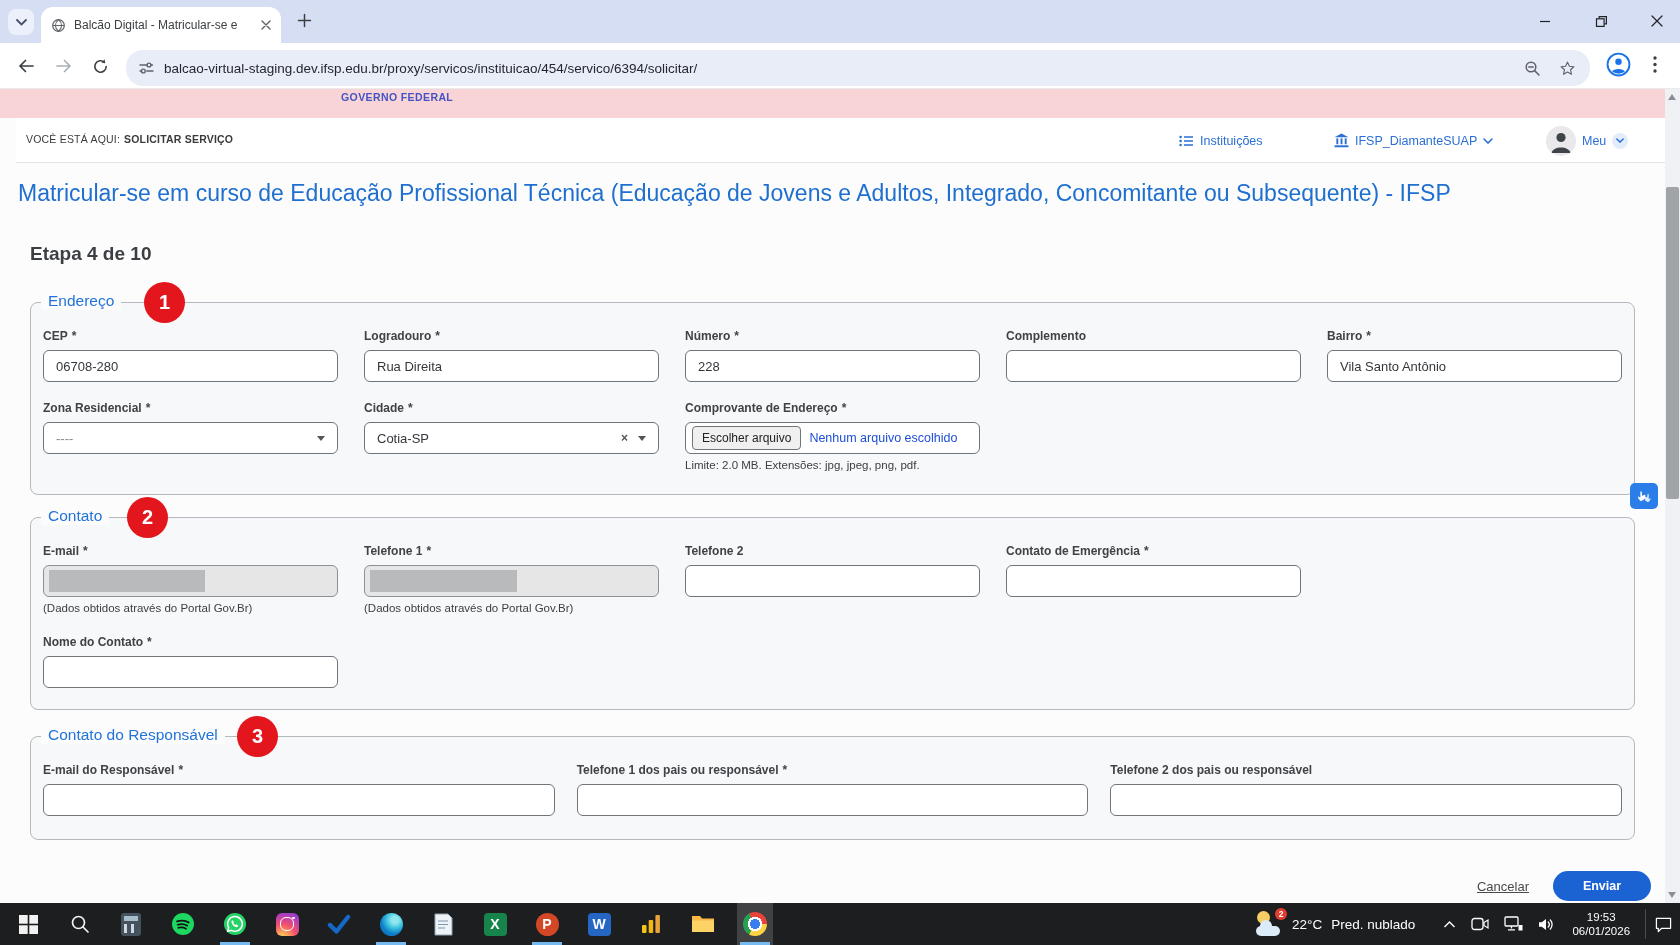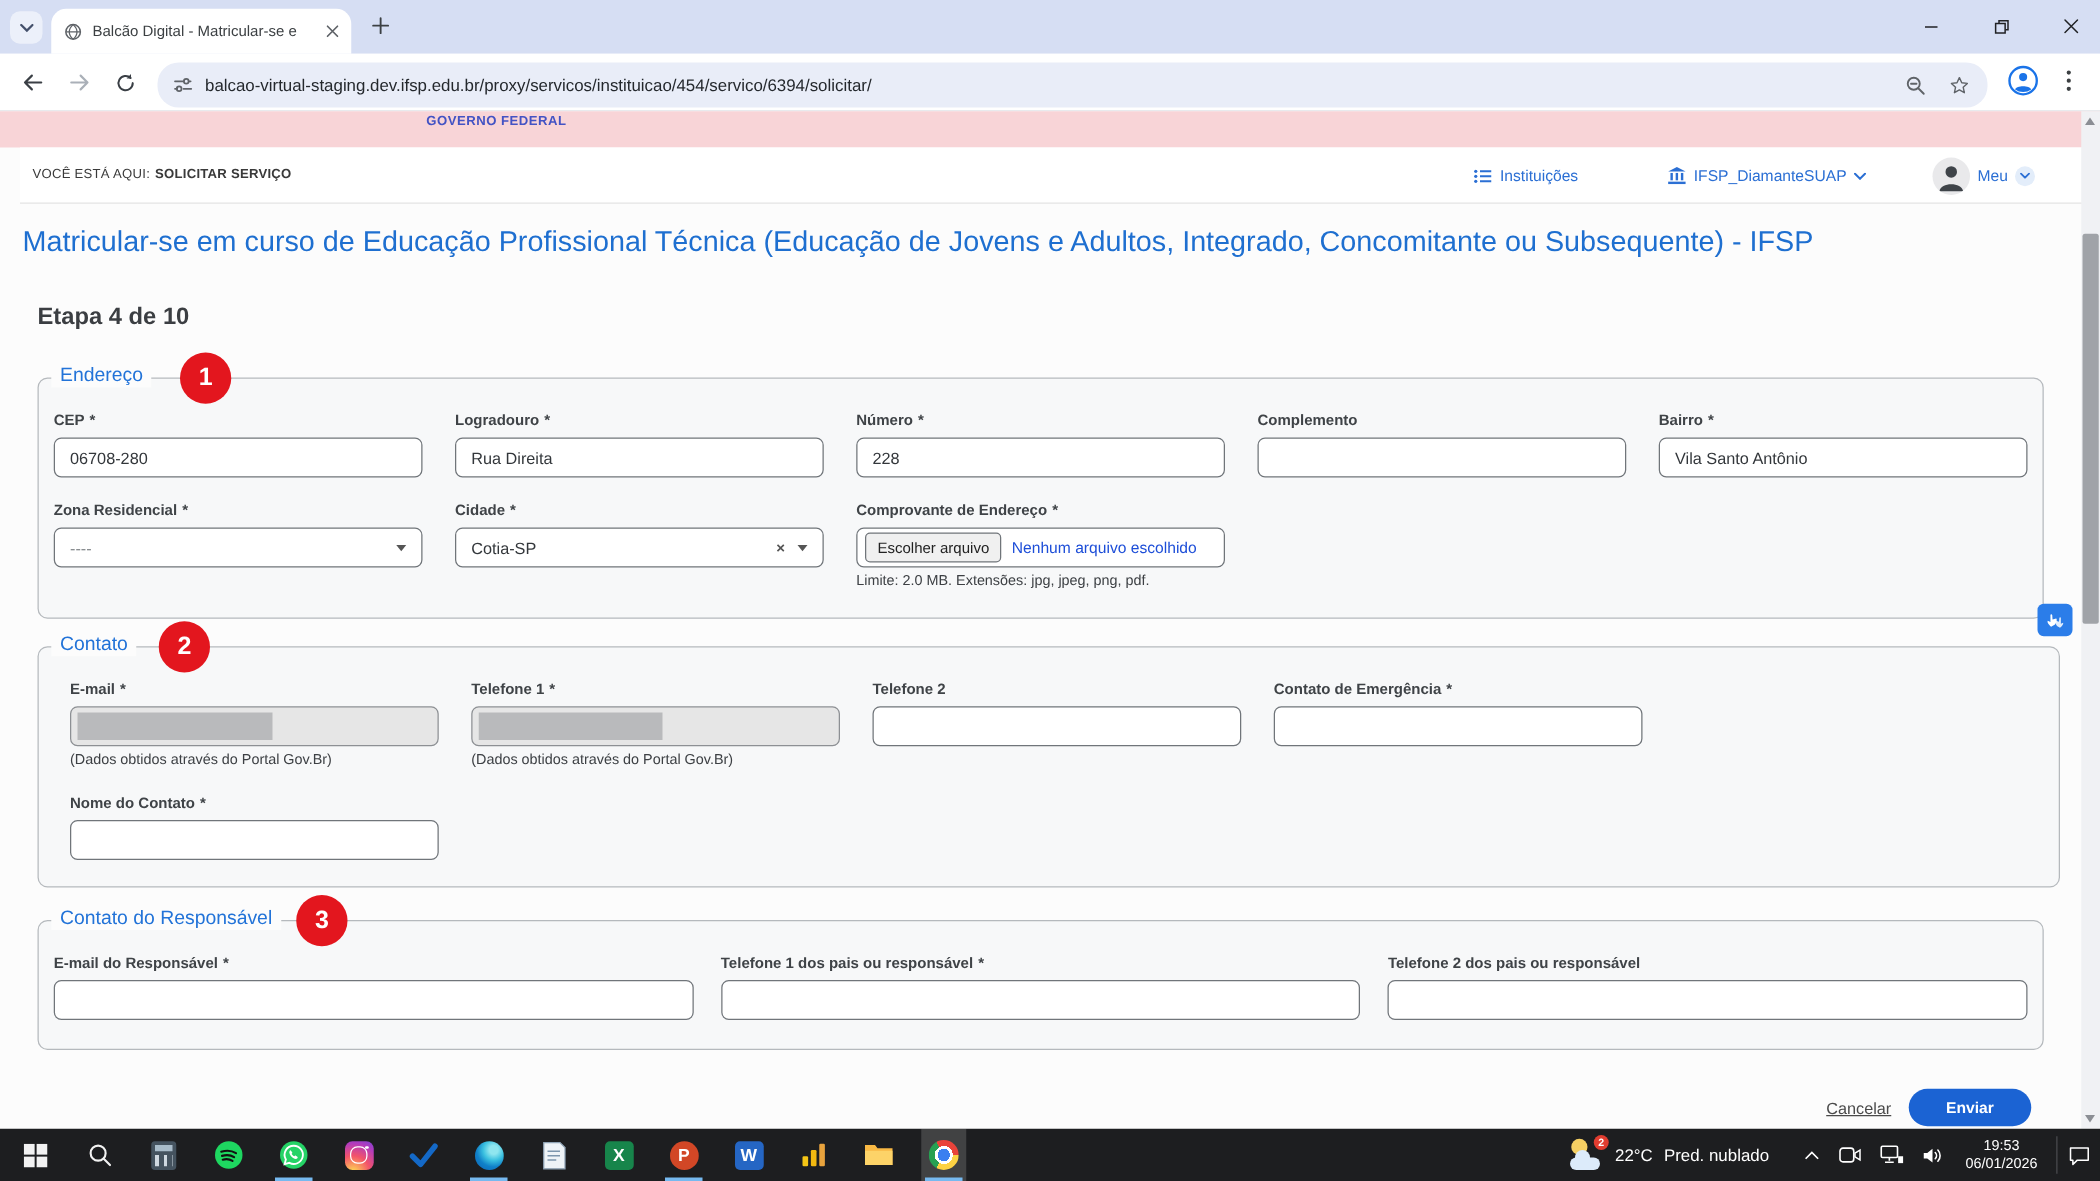--- a/index.html
+++ b/index.html
@@ -48,21 +48,21 @@
   .finput.disabled{background:#e6e6e6;border-color:#8d9094;padding:0 5px;}
   .redact{width:55%;height:22px;background:#b9babc;}
   .helper{font-size:11.5px;color:#3d4044;margin-top:5px;}
   .sel-muted{color:#85898d;flex:1;}
   .sel-val{flex:1;}
   .caret{width:0;height:0;border-left:4px solid transparent;border-right:4px solid transparent;border-top:5px solid #555;}
   .s2-clear{color:#555;font-size:12px;font-weight:bold;margin-right:10px;}
   .file-btn{font-family:"Liberation Sans",sans-serif;font-size:12px;color:#222;background:#f0f0f0;border:1px solid #70757a;
       border-radius:4px;height:24px;padding:0 9px;margin-left:-6px;}
   .file-status{font-size:12.5px;color:#1d4ed8;margin-left:8px;}
-  .actions{position:absolute;left:22px;top:871px;width:1603px;display:flex;justify-content:flex-end;align-items:center;gap:14px;}
+  .actions{position:absolute;left:48px;top:871px;width:1603px;display:flex;justify-content:flex-end;align-items:center;gap:24px;}
   .cancel-link{font-size:13px;color:#4a4a4a;text-decoration:underline;}
   .submit-btn{min-width:98px;height:30px;border:none;border-radius:15px;background:#1b63d3;color:#fff;
       font-size:12.5px;font-weight:bold;font-family:"Liberation Sans",sans-serif;padding:0 24px;}
   .vlibras{position:absolute;left:1630px;top:483px;width:28px;height:26px;background:#2b7de9;border-radius:5px;
       display:flex;align-items:center;justify-content:center;}
   
   .scrollbar{position:absolute;left:1665px;top:89px;width:15px;height:814px;background:#f0f1f4;}
   .sb-arrow{position:absolute;left:3px;width:0;height:0;border-left:4.5px solid transparent;border-right:4.5px solid transparent;}
   .sb-up{top:5px;border-bottom:6px solid #8b8e94;}
   .sb-down{bottom:5px;border-top:6px solid #8b8e94;}
@@ -286,21 +286,21 @@
         <div class="flabel"><span>Comprovante de Endereço</span><span class="req">*</span></div>
         <div class="finput">
           <button class="file-btn">Escolher arquivo</button>
           <span class="file-status">Nenhum arquivo escolhido</span>
         </div>
         <div class="helper">Limite: 2.0 MB. Extensões: jpg, jpeg, png, pdf.</div>
       </div>
     </div>
   </div>
 
-  <div class="fs" style="top:517px;height:191px;padding-left:13px;">
+  <div class="fs" style="top:517px;height:191px;">
     <span class="fs-legend">Contato</span>
     <span class="fs-badge" style="left:96px;">2</span>
     <div class="fgrid" style="row-gap:21px;">
       <div>
         <div class="flabel"><span>E-mail</span><span class="req">*</span></div>
         <div class="finput disabled">
             <div class="redact"></div>
           </div>
         <div class="helper">(Dados obtidos através do Portal Gov.Br)</div>
       </div>

